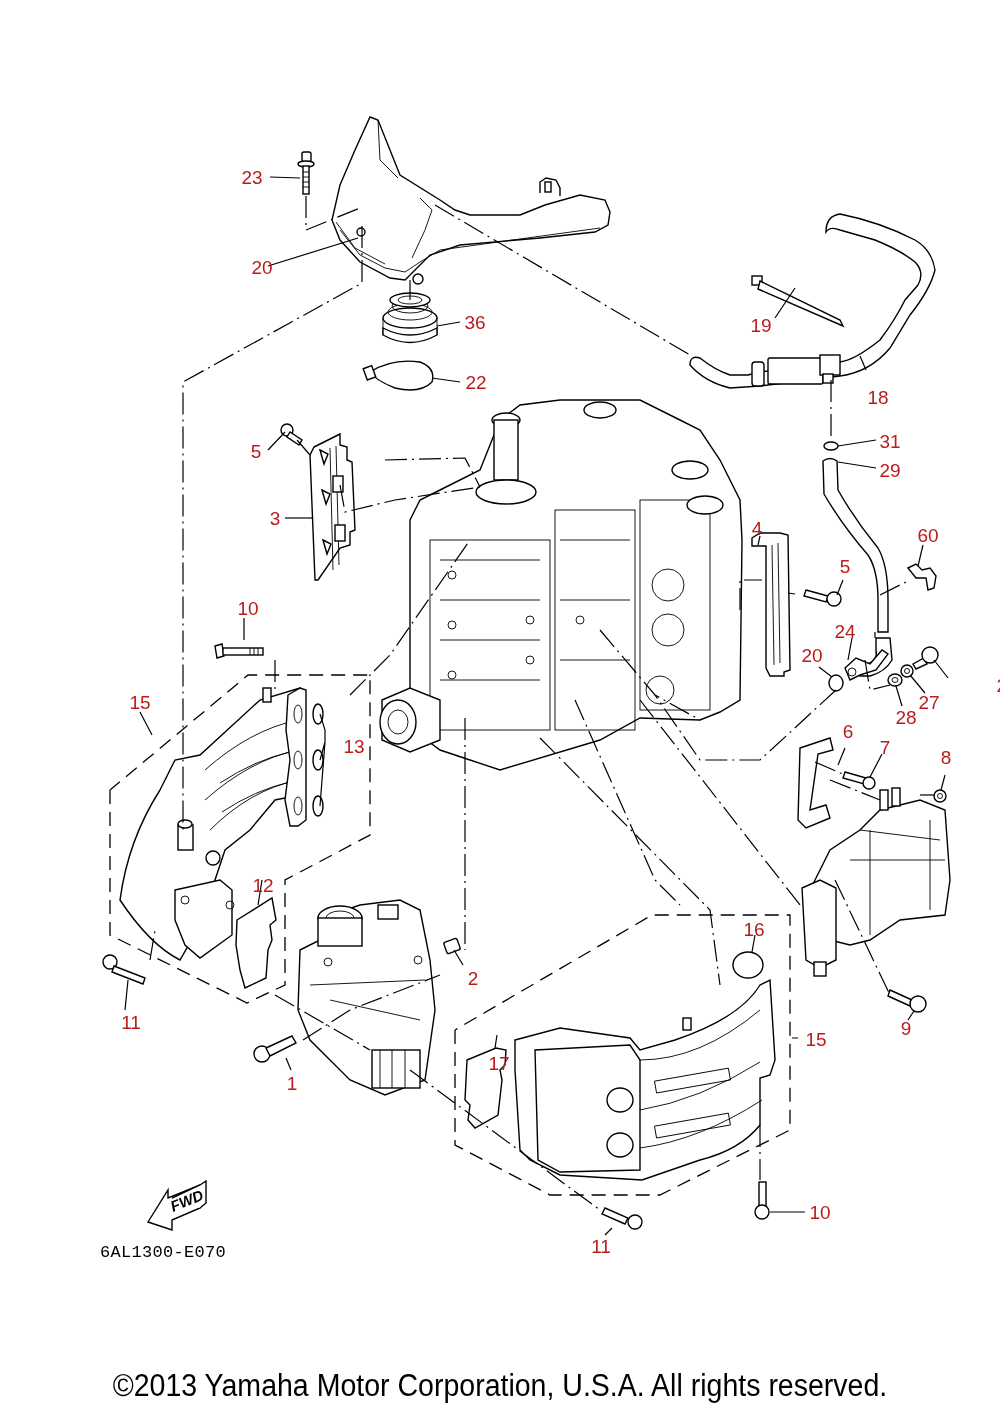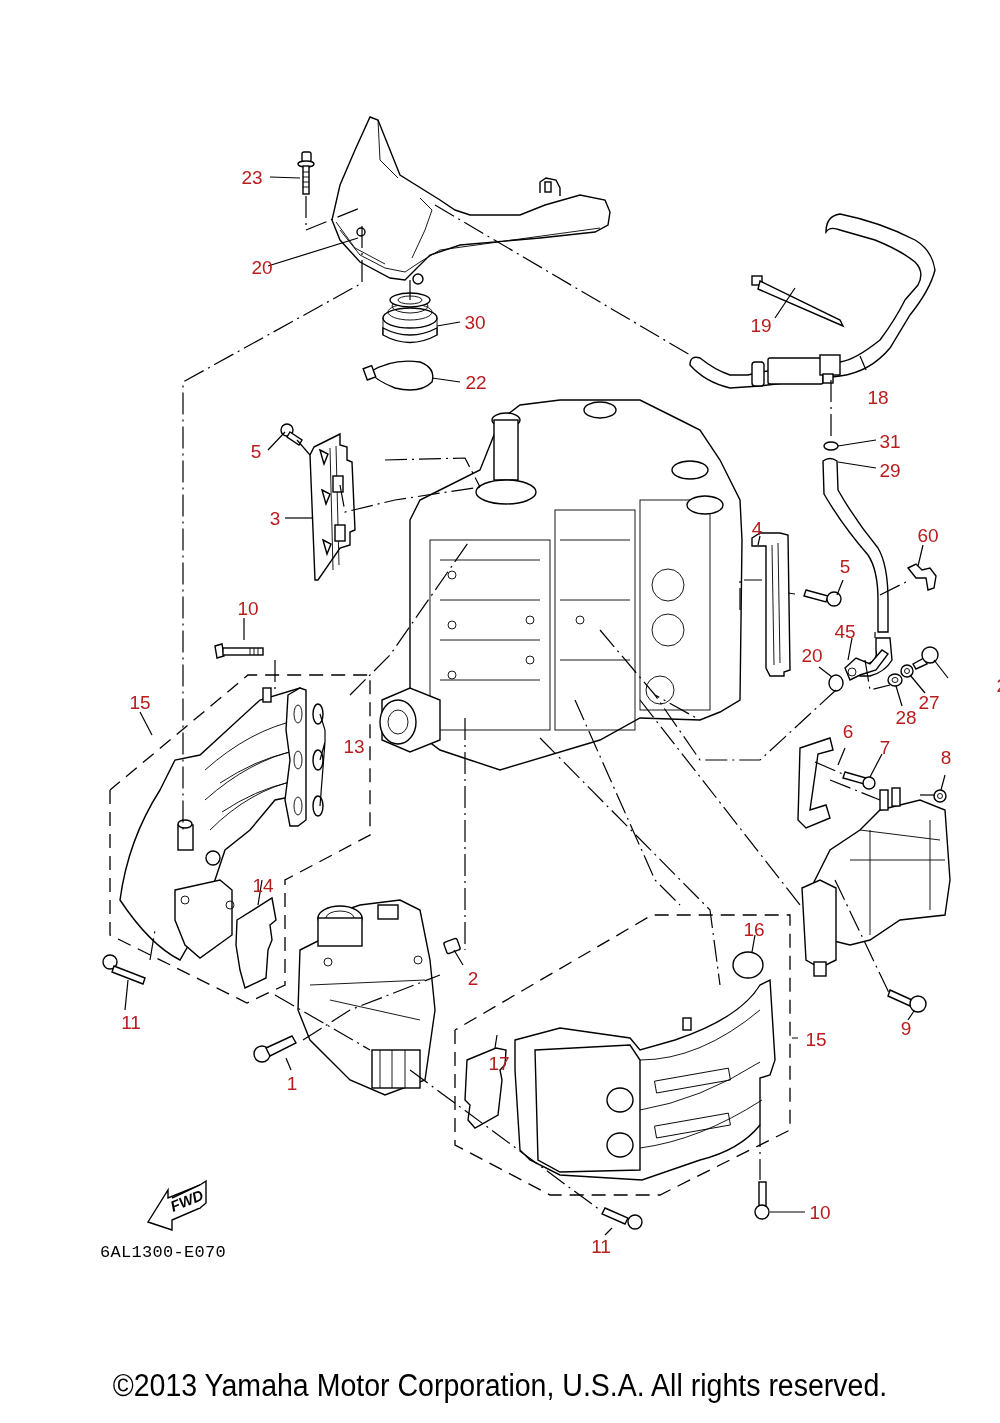--- a/index.html
+++ b/index.html
@@ -359,31 +359,31 @@
 <span class="callout" style="left:848px;top:731px">6</span>
 <span class="callout" style="left:885px;top:747px">7</span>
 <span class="callout" style="left:946px;top:757px">8</span>
 <span class="callout" style="left:906px;top:1028px">9</span>
 <span class="callout" style="left:248px;top:608px">10</span>
 <span class="callout" style="left:820px;top:1212px">10</span>
 <span class="callout" style="left:131px;top:1022px">11</span>
 <span class="callout" style="left:601px;top:1246px">11</span>
 <span class="callout" style="left:140px;top:702px">15</span>
 <span class="callout" style="left:354px;top:746px">13</span>
-<span class="callout" style="left:263px;top:885px">14</span>
+<span class="callout" style="left:263px;top:885px">12</span>
 <span class="callout" style="left:816px;top:1039px">15</span>
 <span class="callout" style="left:754px;top:929px">16</span>
 <span class="callout" style="left:499px;top:1063px">17</span>
 <span class="callout" style="left:878px;top:397px">18</span>
 <span class="callout" style="left:761px;top:325px">19</span>
 <span class="callout" style="left:262px;top:267px">20</span>
-<span class="callout" style="left:475px;top:322px">30</span>
+<span class="callout" style="left:475px;top:322px">36</span>
 <span class="callout" style="left:476px;top:382px">22</span>
 <span class="callout" style="left:252px;top:177px">23</span>
-<span class="callout" style="left:845px;top:631px">45</span>
+<span class="callout" style="left:845px;top:631px">24</span>
 <span class="callout" style="left:812px;top:655px">20</span>
 <span class="callout" style="left:1007px;top:685px">26</span>
 <span class="callout" style="left:929px;top:702px">27</span>
 <span class="callout" style="left:906px;top:717px">28</span>
 <span class="callout" style="left:890px;top:470px">29</span>
 <span class="callout" style="left:928px;top:535px">60</span>
 <span class="callout" style="left:890px;top:441px">31</span>
 
 <div id="drawing-code">6AL1300-E070</div>
 <div id="copyright">©2013 Yamaha Motor Corporation, U.S.A. All rights reserved.</div>

